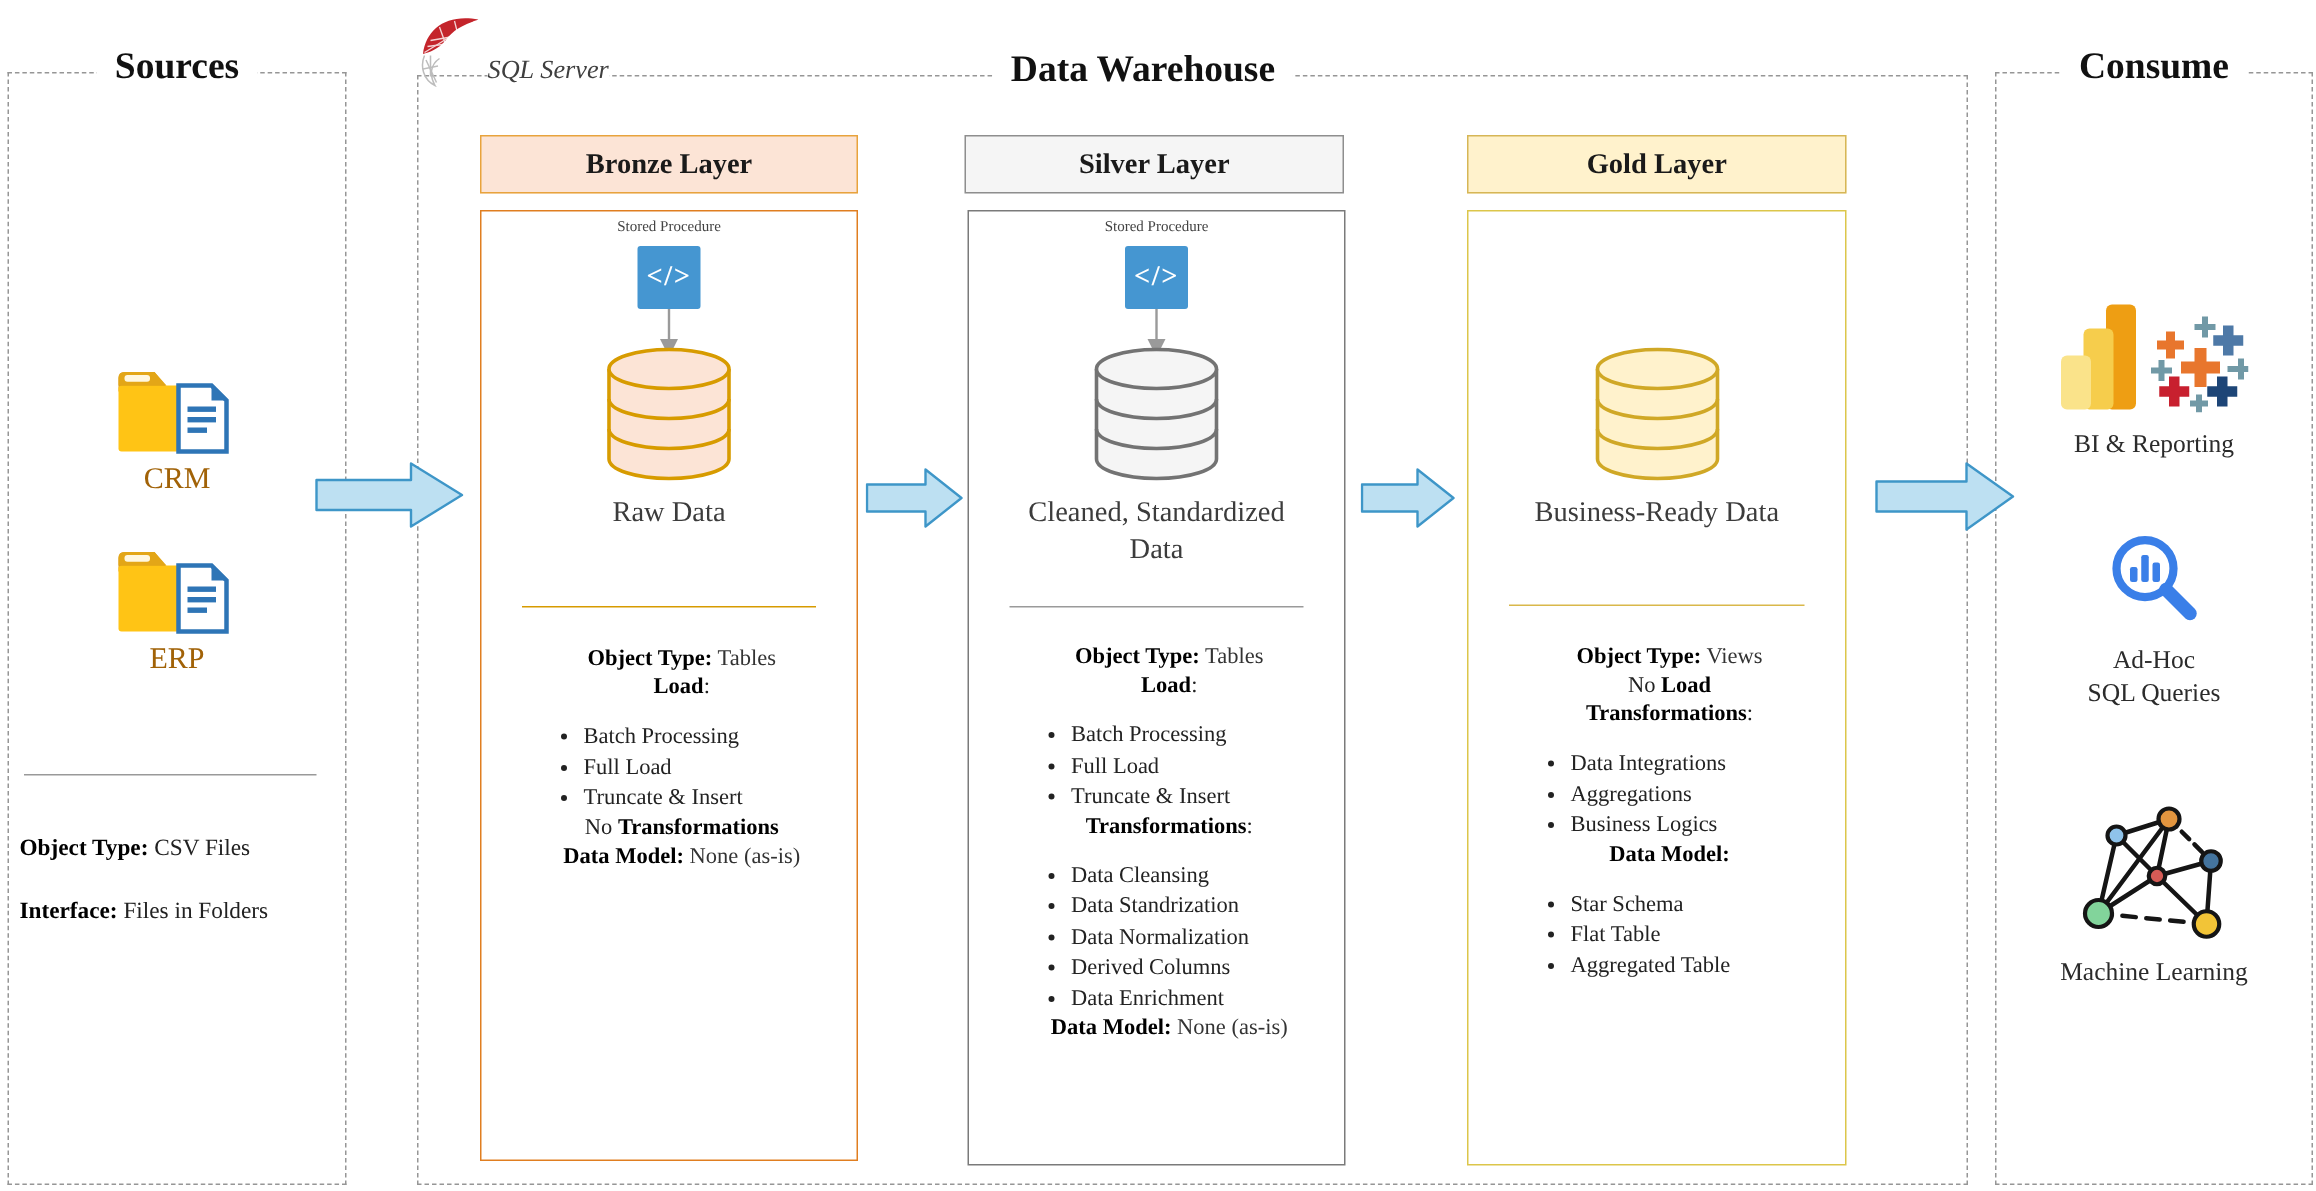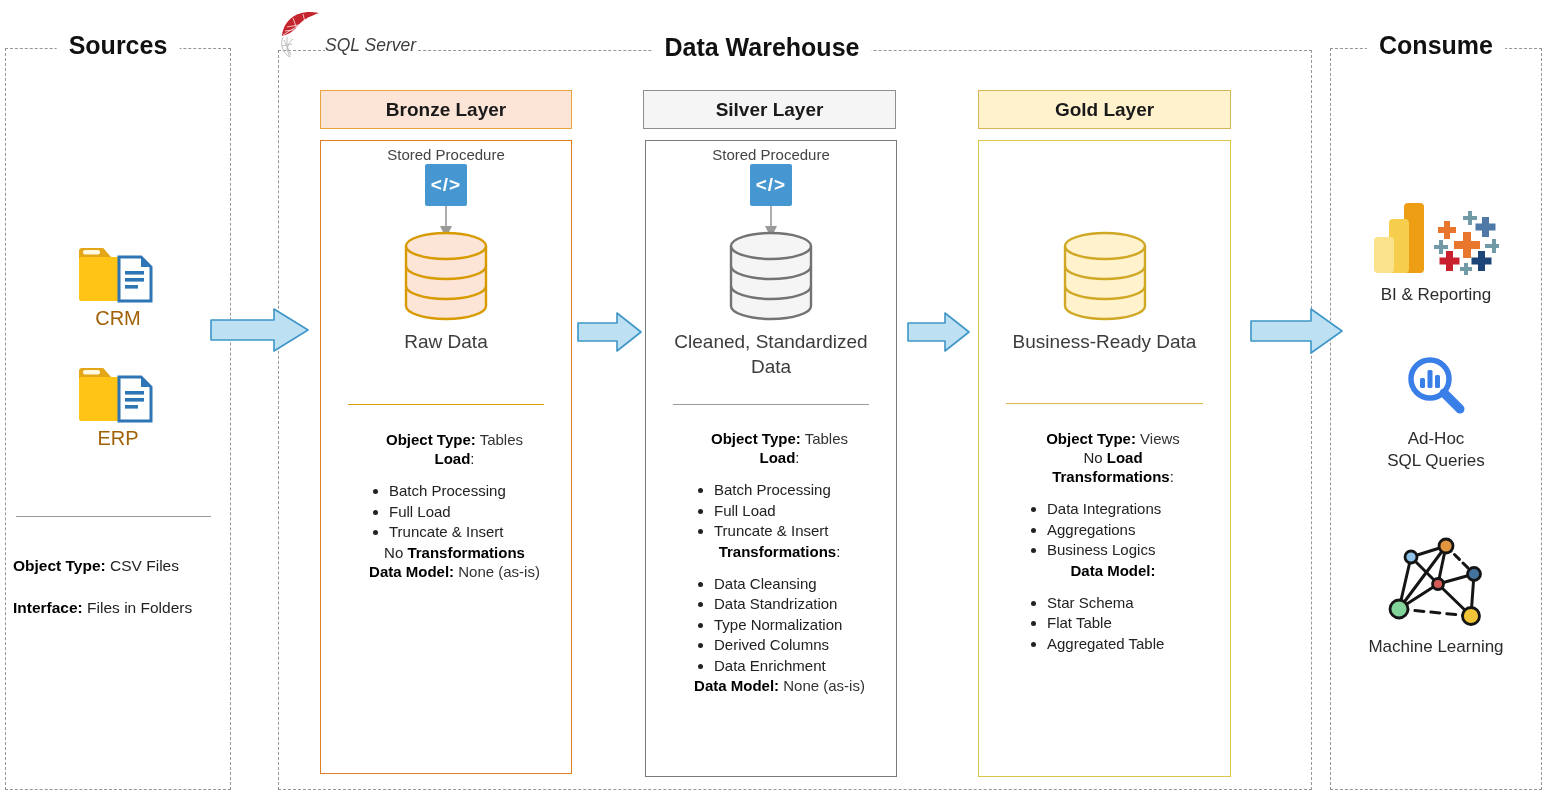--- a/index.html
+++ b/index.html
@@ -1,39 +1,39 @@
 <!DOCTYPE html>
 <html><head>
 <meta charset="utf-8">
 <style>
   html,body{margin:0;padding:0;background:#ffffff;}
   #stage{
     position:relative;width:1544px;height:794px;background:#ffffff;
-    font-family:Liberation Sans, sans-serif;color:#1a1a1a;overflow:hidden;
+    font-family:Liberation Serif, serif;color:#1a1a1a;overflow:hidden;
   }
   
   .panel{position:absolute;border:1px dashed #969696;background:transparent;}
   .panel-title{
     position:absolute;top:-18px;left:50%;transform:translateX(-50%);
     background:#ffffff;padding:0 12px;font-size:25px;font-weight:bold;color:#111;white-space:nowrap;
   }
   
   .layer-header{
     position:absolute;height:37px;line-height:37px;text-align:center;
     font-size:19px;font-weight:bold;color:#1a1a1a;
   }
   .layer-box{position:absolute;background:#ffffff;}
   .bronze .layer-header,.layer-header.bronze{background:#FCE4D6;border:1px solid #E8A33D;}
   .layer-box.bronze{border:1px solid #E07E20;}
   .layer-header.silver{background:#F5F5F5;border:1px solid #8E8E8E;text-align:center;}
   .layer-box.silver{border:1px solid #7A7A7A;}
   .layer-header.gold{background:#FFF2CC;border:1px solid #D6B656;}
   .layer-box.gold{border:1px solid #DCC64A;}
 
-  .sp-label{position:absolute;top:5px;left:0;right:0;text-align:center;font-size:15px;color:#444;}
+  .sp-label{position:absolute;top:5px;left:0;right:0;text-align:center;font-size:10px;color:#444;}
   .code-icon{
     position:absolute;top:23px;left:50%;margin-left:-21px;width:42px;height:42px;border-radius:2px;
     background:#4596D1;color:#fff;font-weight:bold;font-size:19px;line-height:42px;text-align:center;
     letter-spacing:1px;
   }
   .down-arrow{position:absolute;top:65px;left:50%;margin-left:-7px;}
   .cyl{position:absolute;top:90px;left:50%;margin-left:-42px;}
   .cyl-gold{top:90px;}
   .data-label{position:absolute;top:188px;left:0;right:0;text-align:center;font-size:19px;color:#3c3c3c;line-height:25px;}
   .sep{position:absolute;top:263px;left:27px;right:27px;height:0;border-top:1px solid;}
@@ -242,21 +242,21 @@
         <li>Batch Processing</li>
         <li>Full Load</li>
         <li>Truncate &amp; Insert</li>
       </ul>
       <p class="mt16">
         <b>Transformations</b><span>:</span>
       </p>
       <ul>
         <li>Data Cleansing</li>
         <li>Data Standrization</li>
-        <li>Type Normalization</li>
+        <li>Data Normalization</li>
         <li>Derived Columns</li>
         <li>Data Enrichment</li>
       </ul>
       <p class="mt17">
         <b>Data Model:</b>
         <span class="val">None (as-is)</span>
       </p>
     </div>
   </div>
 

